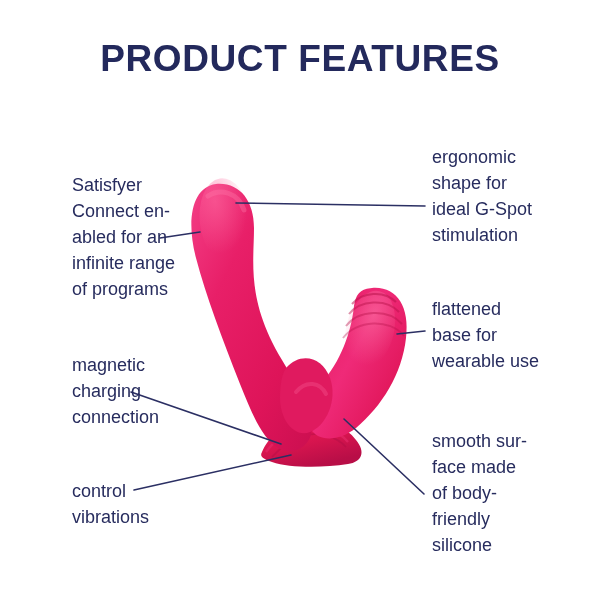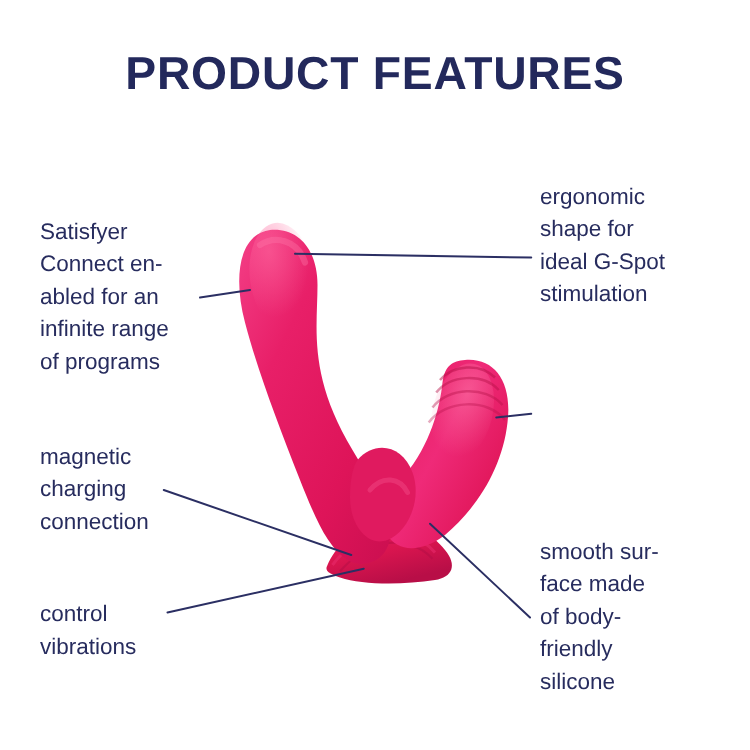--- a/index.html
+++ b/index.html
@@ -28,21 +28,21 @@
     font-family: "Liberation Sans", sans-serif;
   }
   .callout {
     position: absolute;
     color: #272c5e;
     font-size: 18px;
     line-height: 26px;
     font-family: "Liberation Sans", sans-serif;
     white-space: pre-line;
   }
-  .callout.left  { text-align: left; }
+  .callout.left  { text-align: left; margin-left: 40px; }
   .callout.right { text-align: left; }
 
   #c-connect   { left: 32px;  top: 172px; width: 160px; }
   #c-magnetic  { left: 32px;  top: 352px; width: 160px; }
   #c-control   { left: 32px;  top: 478px; width: 160px; }
   #c-ergonomic { left: 432px; top: 144px; width: 168px; }
   #c-flattened { left: 432px; top: 296px; width: 168px; }
   #c-smooth    { left: 432px; top: 428px; width: 166px; }
 
   #art {
@@ -155,20 +155,23 @@
 connection</div>
 
   <div class="callout left" id="c-control">control
 vibrations</div>
 
   <div class="callout right" id="c-ergonomic">ergonomic
 shape for
 ideal G-Spot
 stimulation</div>
 
+  <div class="callout right" id="c-flattened">flattened
+base for
+wearable use</div>
 
   <div class="callout right" id="c-smooth">smooth sur-
 face made
 of body-
 friendly
 silicone</div>
 
 </div>
 
 </body></html>

